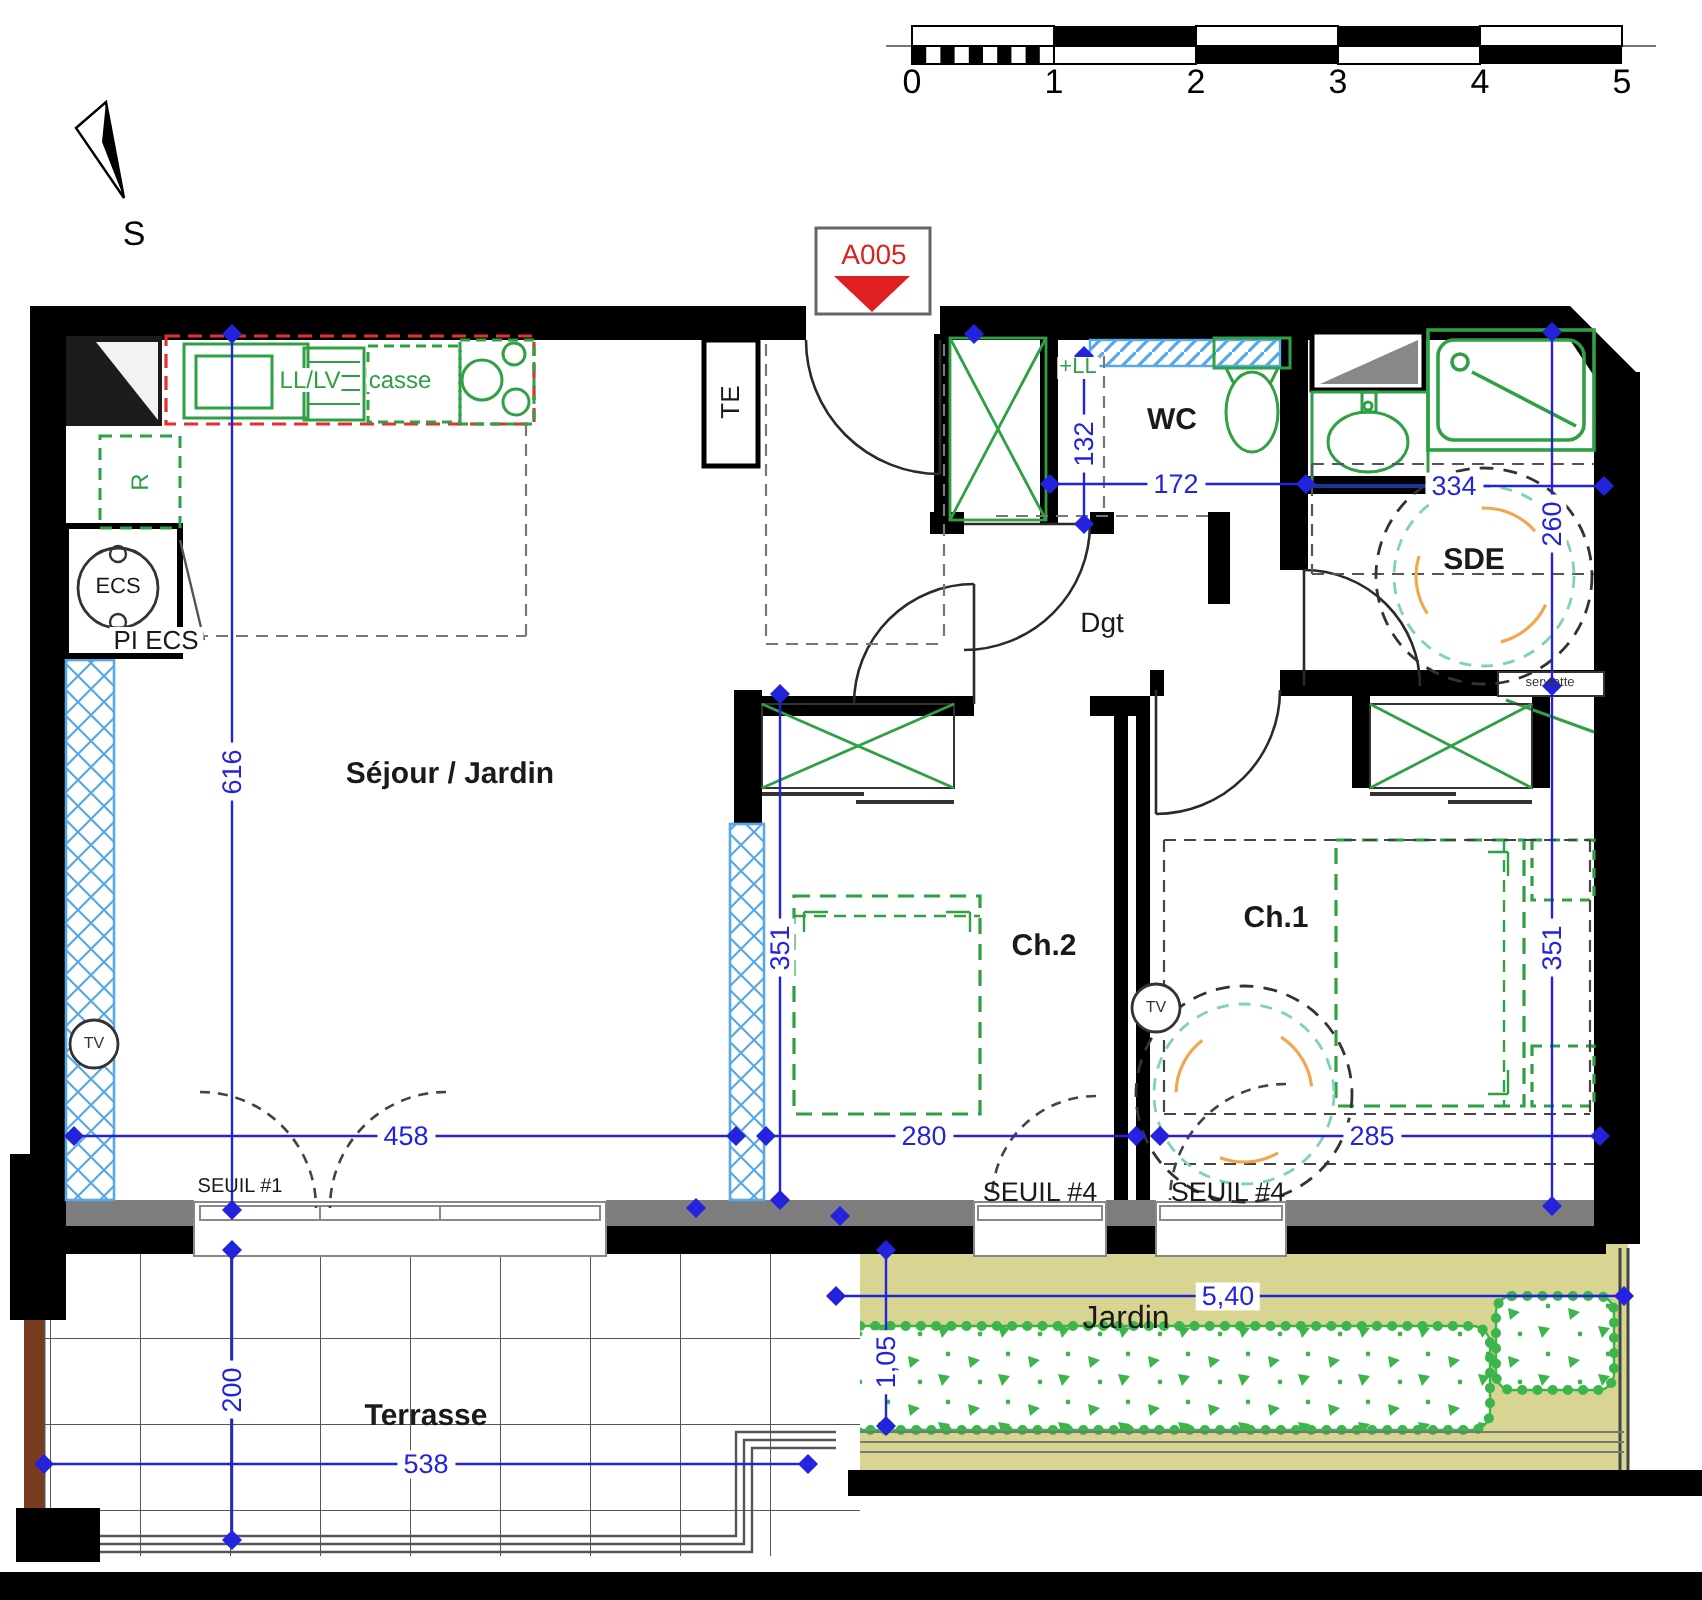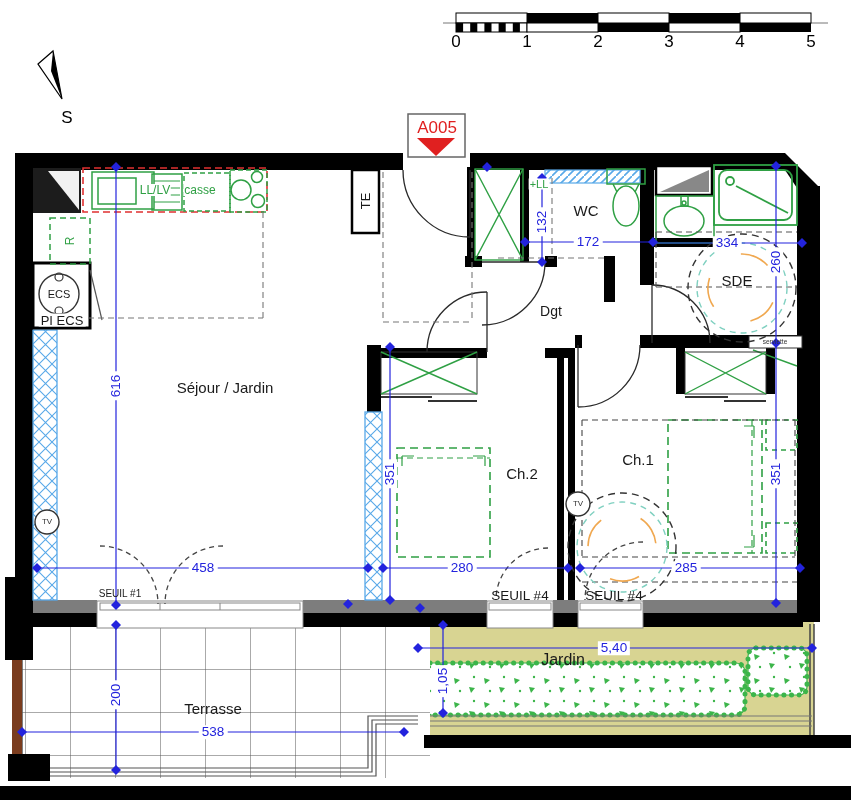--- a/index.html
+++ b/index.html
@@ -2,29 +2,29 @@
 <html><head>
 <meta charset="utf-8">
 <style>
   html,body{margin:0;padding:0;background:#fff;}
   .stage{position:relative;width:851px;height:800px;background:#fff;overflow:hidden;
          font-family:"Liberation Sans",sans-serif;}
   .stage svg{position:absolute;left:0;top:0;}
   .t{position:absolute;transform:translate(-50%,-50%);white-space:nowrap;color:#1a1a1a;
      font-family:"Liberation Sans",sans-serif;line-height:1;}
   .rot{transform:translate(-50%,-50%) rotate(-90deg);}
-  .room{font-size:15px;}
+  .room{font-size:15px;font-weight:bold;}
   .small{font-size:13px;}
   .dim{font-size:13.5px;color:#2323dd;background:#fff;padding:0 3px;}
   .grn{color:#2fa044;font-size:12px;background:#fff;padding:0 1px;}
-  .red{color:#e02020;font-size:17px;}
+  .red{color:#e02020;font-size:14px;}
   .sc{font-size:17px;color:#000;}
   .tiny{font-size:8px;color:#333;}
   .micro{font-size:6.5px;color:#333;}
-  .bgw{background:#fff;padding:0 2px;}
+  .bgw{background:#fff;padding:0 2px;margin-left:16px;}
 </style>
 </head>
 <body>
 
 <div class="stage">
 
 <svg width="851" height="800" viewBox="0 0 851 800">
   <defs>
     <pattern id="hatchX" width="13" height="13" patternUnits="userSpaceOnUse">
       <path d="M0,13 L13,0 M0,0 L13,13" stroke="#58a8e8" stroke-width="1.1" fill="none"></path>

